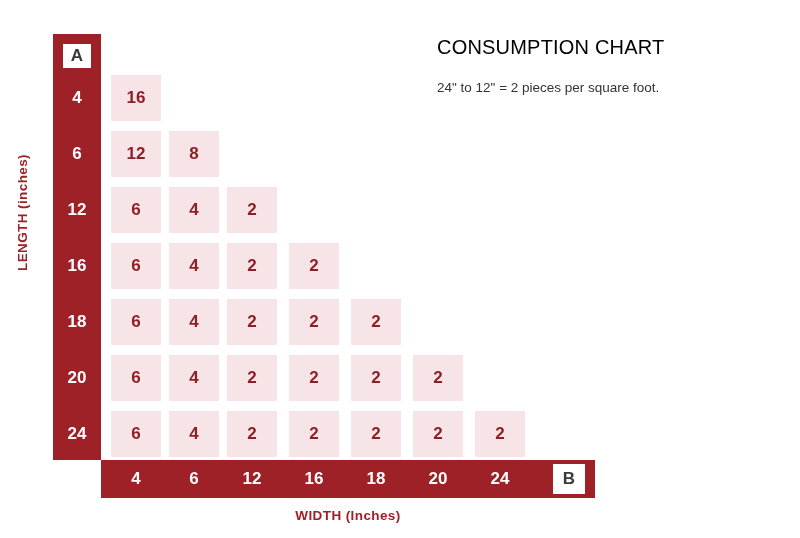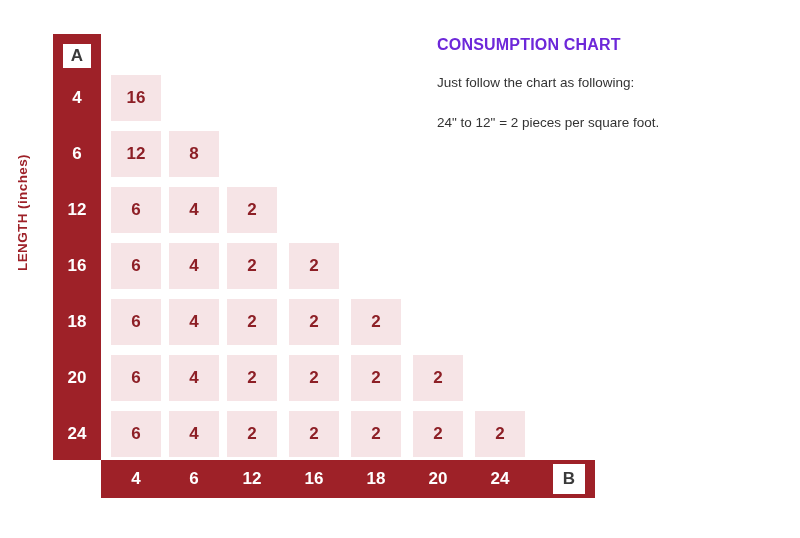--- a/index.html
+++ b/index.html
@@ -129,23 +129,23 @@
   }
 
   
   #panel {
     position: absolute;
     left: 437px;
     top: 36px;
     width: 330px;
   }
   #chart-title {
-    font-size: 16px;
-    font-weight: bold;
-    color: #6d28d9;
+    font-size: 20px;
+    font-weight: normal;
+    color: #000000;
     letter-spacing: 0.2px;
     margin: 0 0 18px 0;
   }
   .panel-p {
     font-size: 13.5px;
     line-height: 1.62;
     color: #333333;
     margin: 0 0 20px 0;
   }
   .panel-p.tight {
@@ -173,20 +173,21 @@
 
   <div class="col-label" style="left:105px;">4</div>
   <div class="col-label" style="left:163px;">6</div>
   <div class="col-label" style="left:221px;">12</div>
   <div class="col-label" style="left:283px;">16</div>
   <div class="col-label" style="left:345px;">18</div>
   <div class="col-label" style="left:407px;">20</div>
   <div class="col-label" style="left:469px;">24</div>
 
   <div id="length-title">LENGTH (inches)</div>
+  <div id="width-title">WIDTH (Inches)</div>
 
   <div class="cell" style="left: 111px; top: 75px; background: rgb(246, 228, 230);">16</div>
 
   <div class="cell" style="left: 111px; top: 131px; background: rgb(246, 228, 230);">12</div>
   <div class="cell" style="left: 169px; top: 131px; background: rgb(246, 228, 230);">8</div>
 
   <div class="cell" style="left: 111px; top: 187px; background: rgb(246, 228, 230);">6</div>
   <div class="cell" style="left: 169px; top: 187px; background: rgb(246, 228, 230);">4</div>
   <div class="cell" style="left: 227px; top: 187px; background: rgb(246, 228, 230);">2</div>
 
@@ -211,17 +212,16 @@
   <div class="cell" style="left: 111px; top: 411px; background: rgb(246, 228, 230);">6</div>
   <div class="cell" style="left: 169px; top: 411px; background: rgb(246, 228, 230);">4</div>
   <div class="cell" style="left: 227px; top: 411px; background: rgb(246, 228, 230);">2</div>
   <div class="cell" style="left: 289px; top: 411px; background: rgb(246, 228, 230);">2</div>
   <div class="cell" style="left: 351px; top: 411px; background: rgb(246, 228, 230);">2</div>
   <div class="cell" style="left: 413px; top: 411px; background: rgb(246, 228, 230);">2</div>
   <div class="cell" style="left: 475px; top: 411px; background: rgb(246, 228, 230);">2</div>
 
   <div id="panel">
     <h1 id="chart-title">CONSUMPTION CHART</h1>
-    <p class="panel-p tight">Just follow the chart as following:</p>
     <p class="panel-p">24" to 12" = 2 pieces per square foot.</p>
   </div>
 
 </div>
 
 </body></html>

